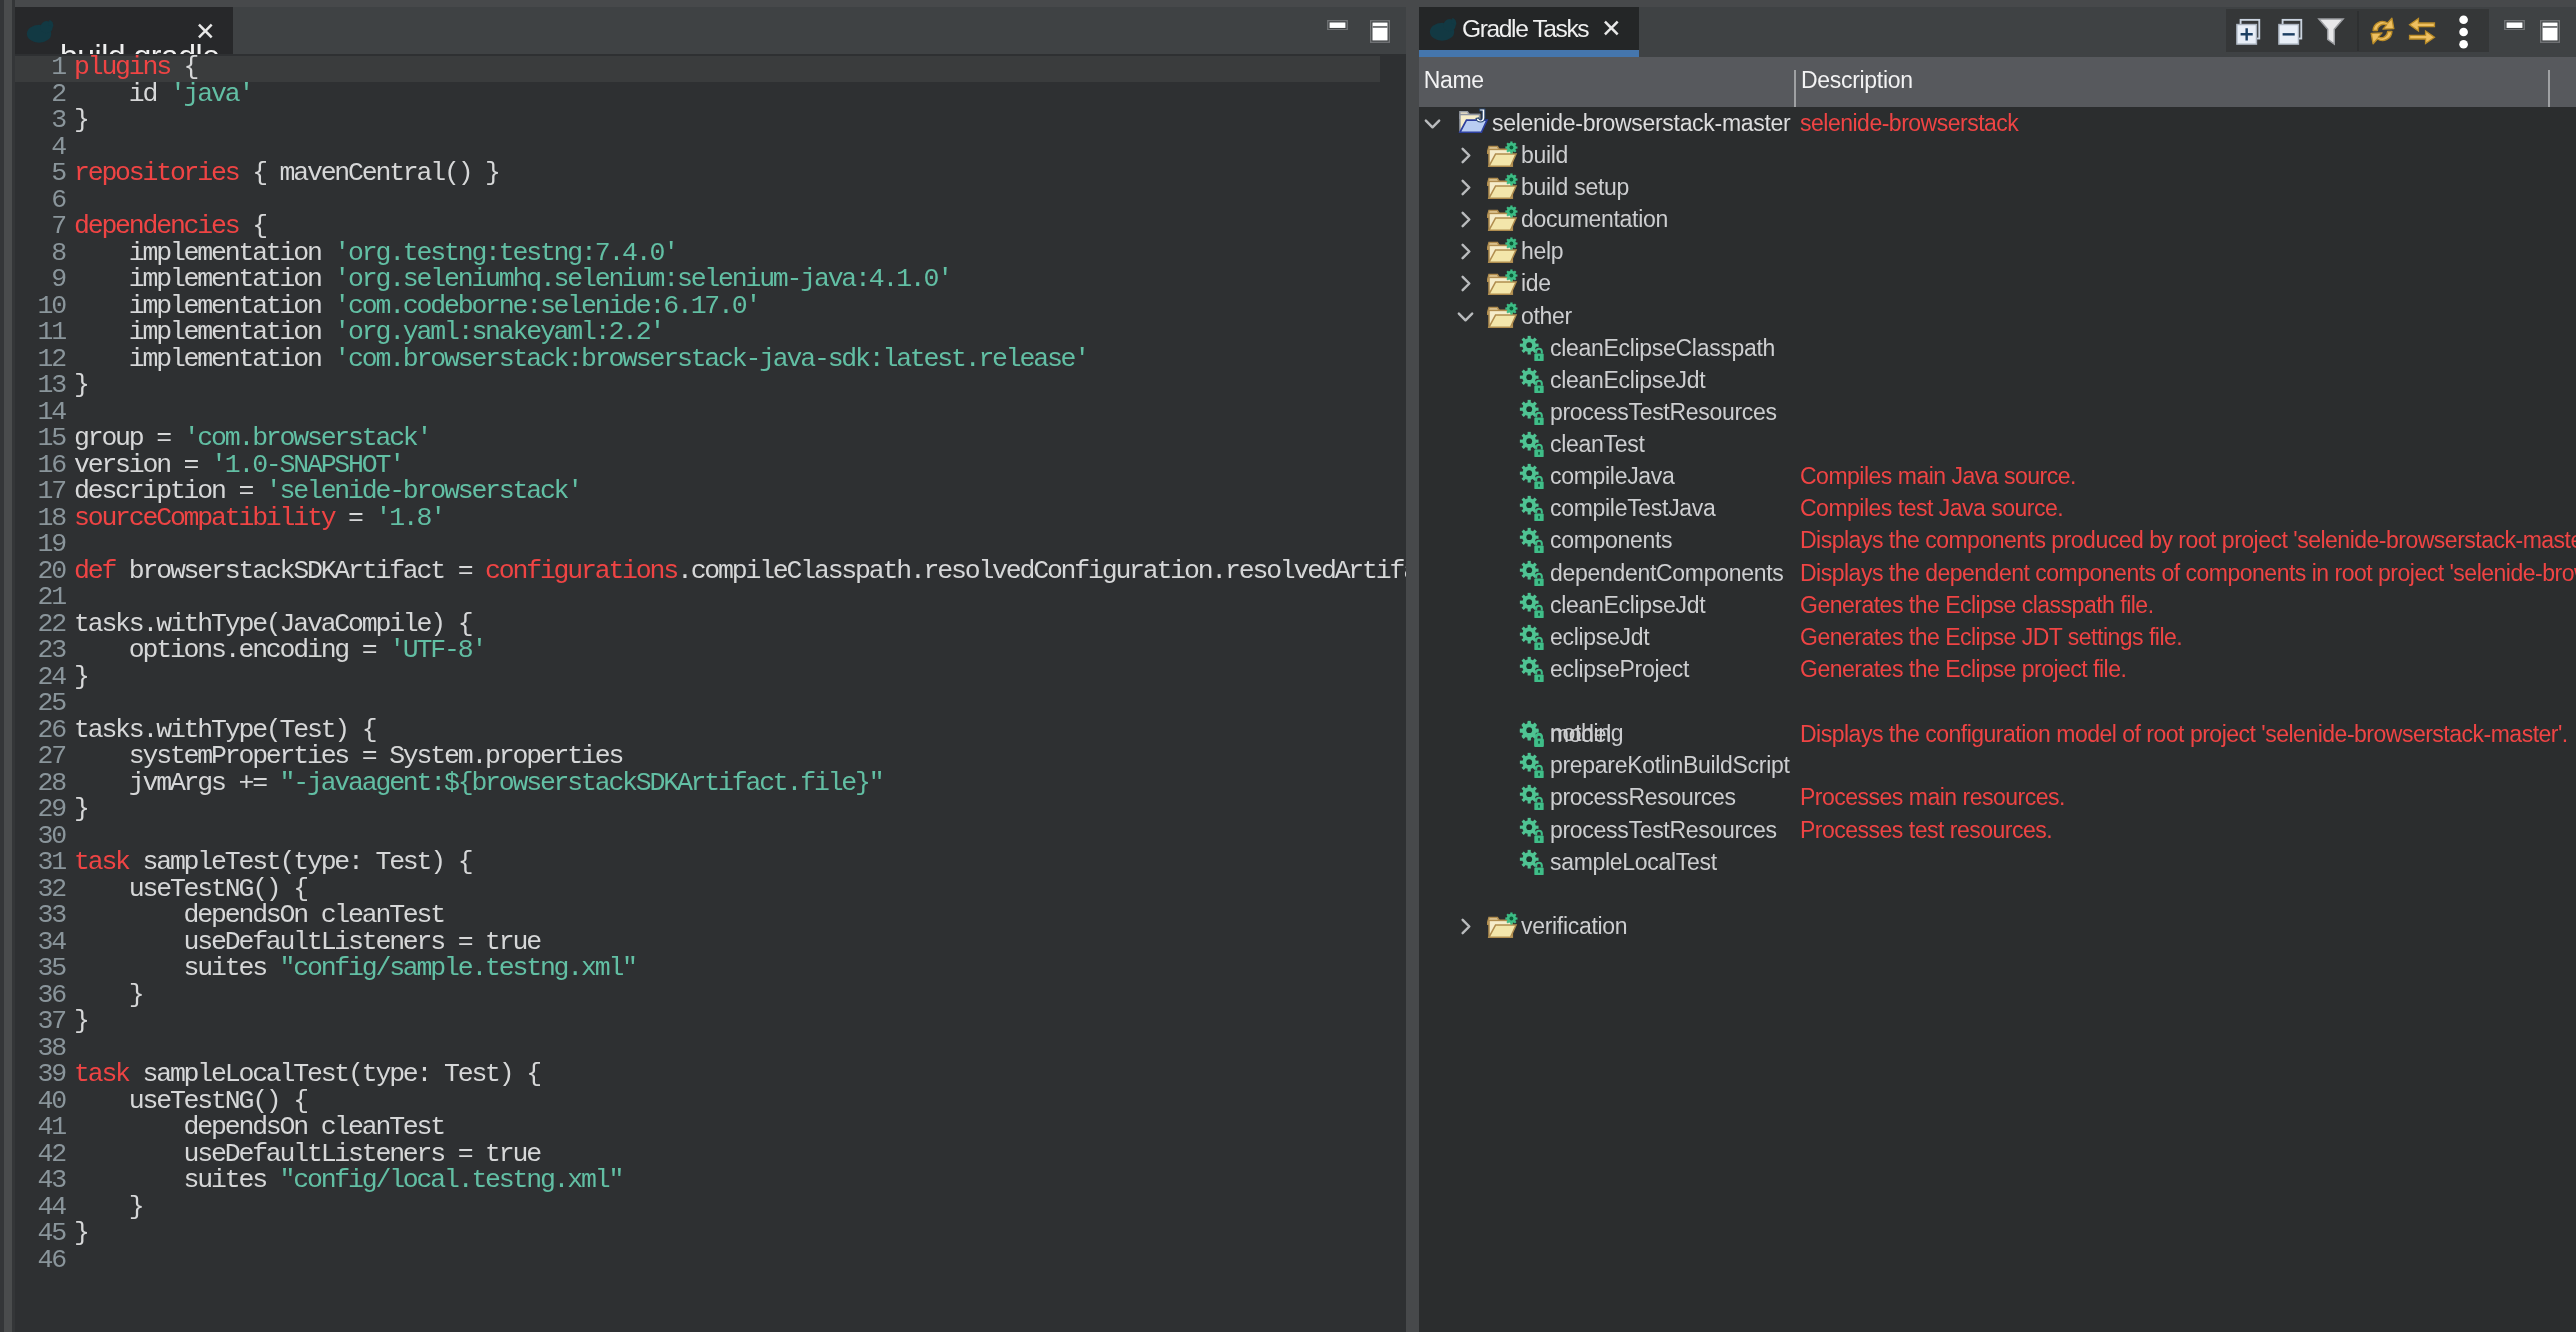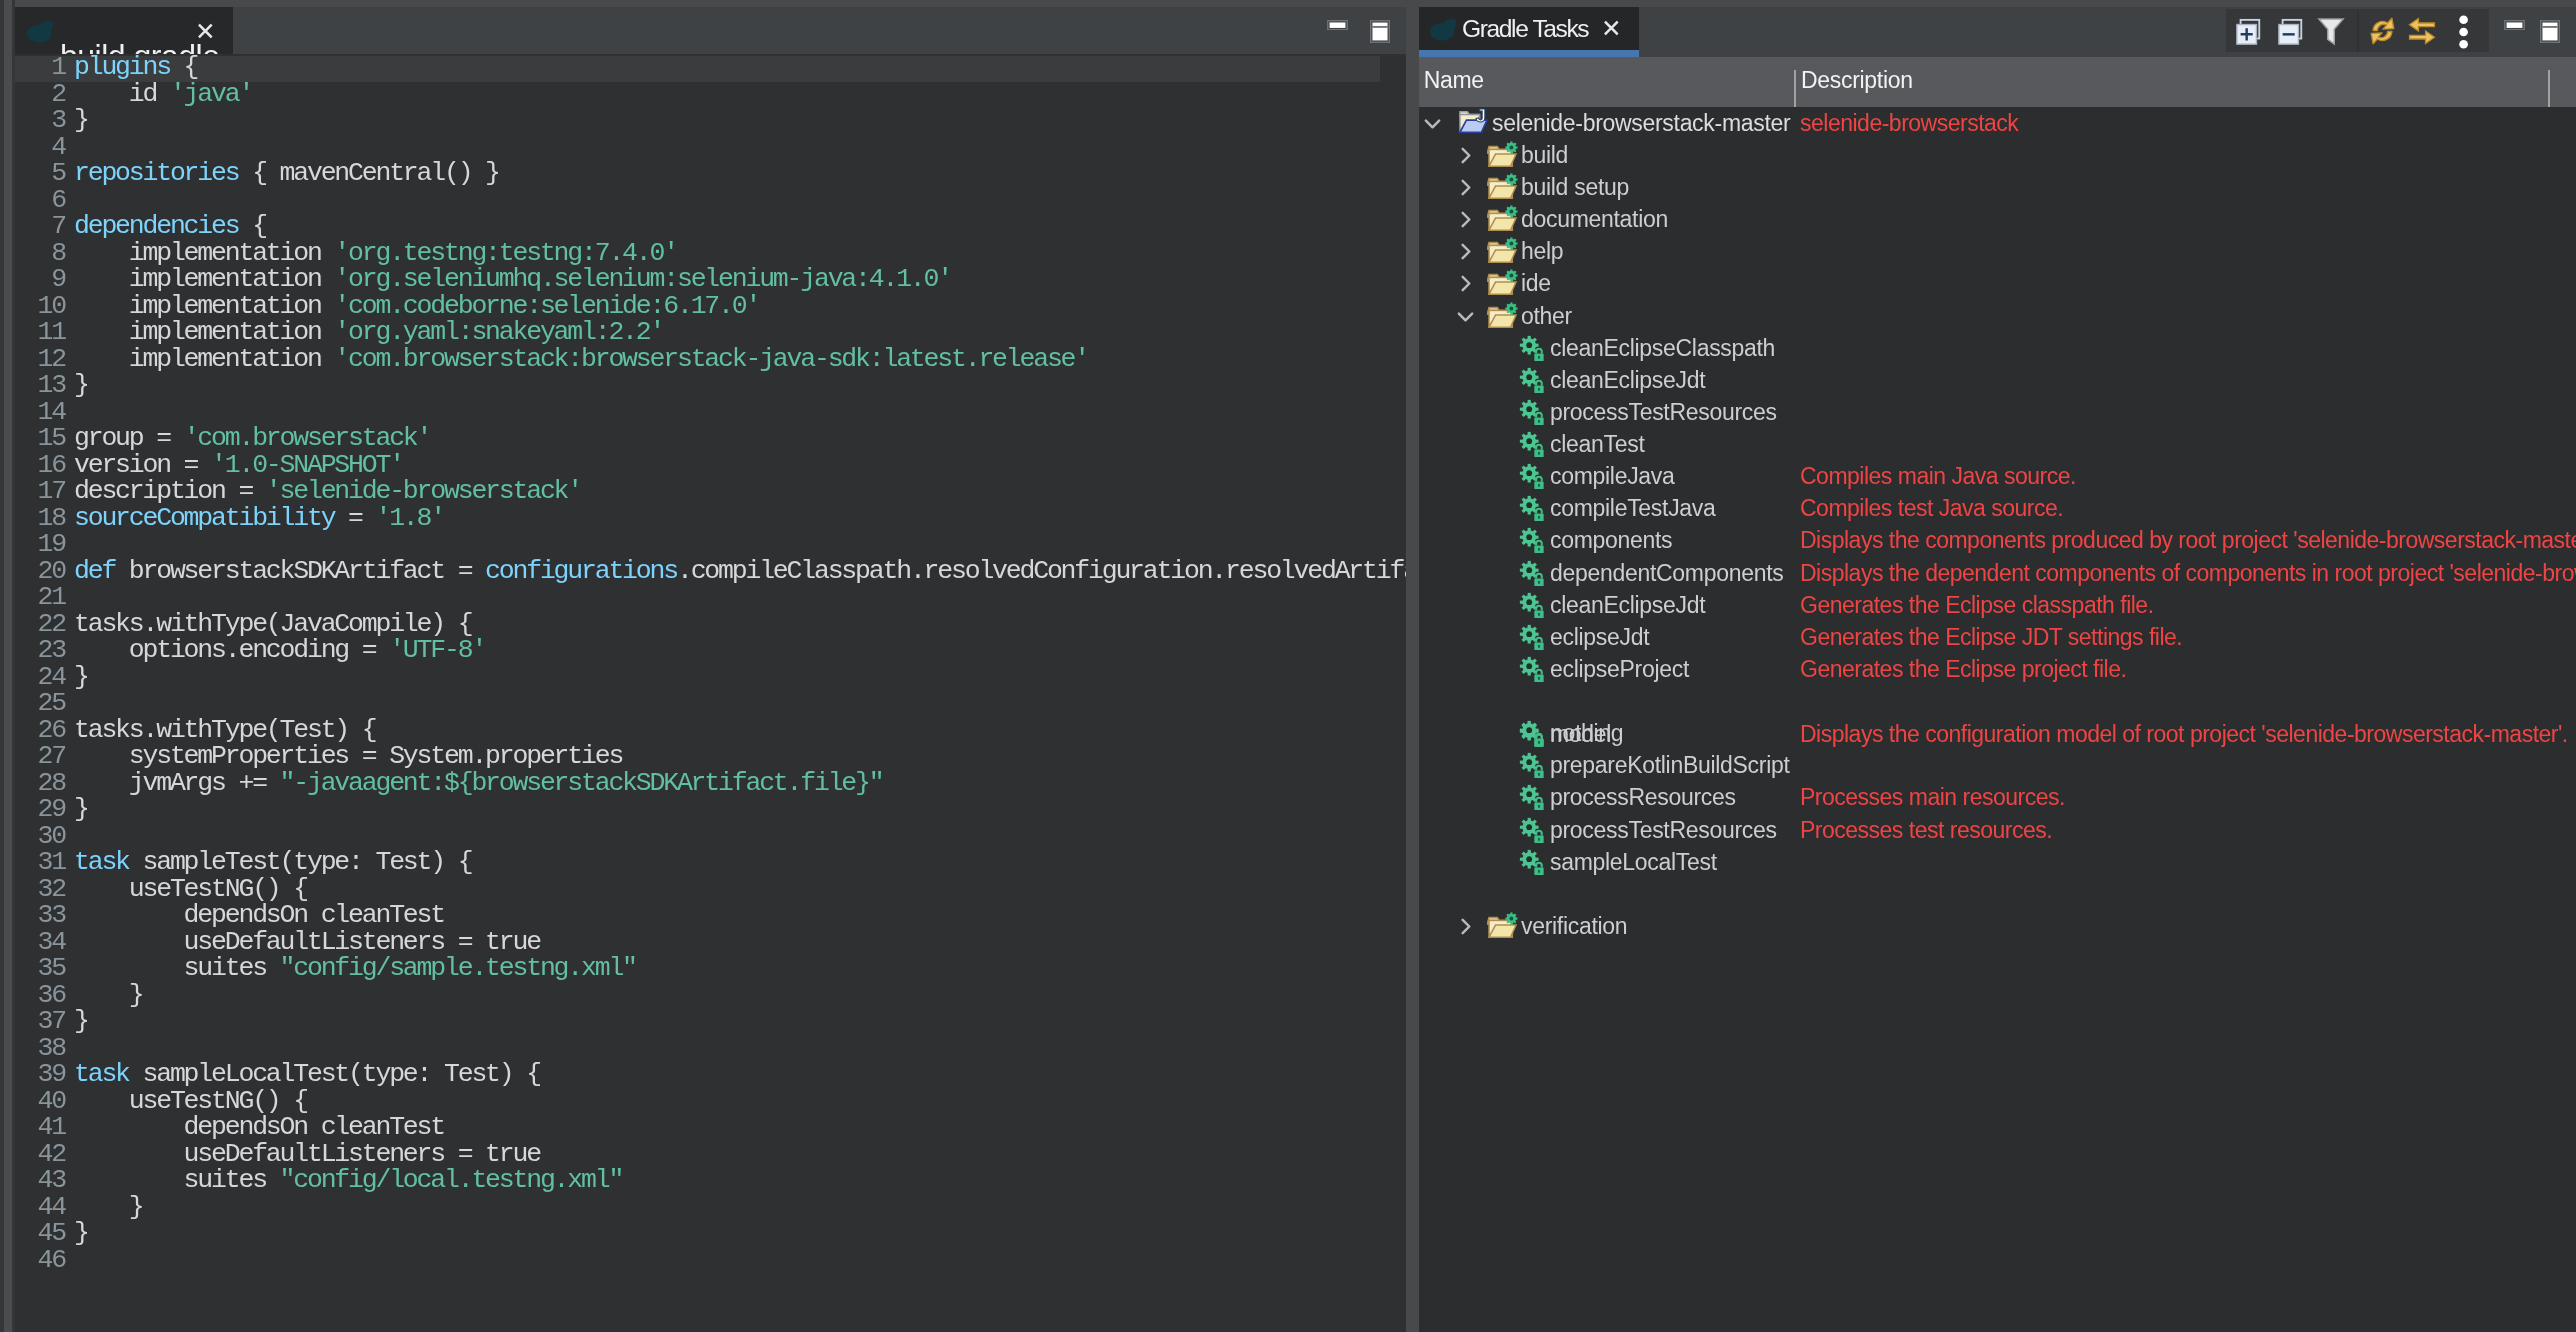--- a/index.html
+++ b/index.html
@@ -13,21 +13,21 @@
 #edtab { position:absolute; left:0; top:6.6px; width:218px; height:48px; background:#27282a; }
 #edtab .lbl { position:absolute; left:45px; top:11.3px; font-size:32px; letter-spacing:-0.5px; color:#f0f0f0; white-space:nowrap;margin-top:20px; }
 #edtab .x { position:absolute; left:180px; top:10.4px; font-size:24.6px; color:#e8e8e8; }
 #edbody { position:absolute; left:0; top:54px; width:1391px; height:1279px; background:#2e3032; overflow:hidden; }
 #hl { position:absolute; left:0; top:1.9px; width:1365px; height:26.5px; background:#3a3c3d; }
 pre.code { position:absolute; top:0; font-family:"Liberation Mono", monospace; font-size:26.5px;
   line-height:26.5px; letter-spacing:-2.2px; white-space:pre; }
 #nums { left:0; width:50px; text-align:right; color:#8a959b; }
 #src { left:59px; color:#d6d7d8; }
 .cl { height:26.5px; }
-.cl .o { color:#7dd3fc;margin-top:24px; }
+.cl .o { color:#ef4444;margin-top:24px; }
 .cl .g { color:#62bfa4; }
 .cl .w { color:#d6d7d8; }
 
 .wbtn { position:absolute; }
 
 #rp { position:absolute; left:1419px; top:0; width:1157px; height:1332px; background:#2b2d2e; }
 #rptabbar { position:absolute; left:0; top:0; width:1157px; height:57px; background:#3f4244; }
 #rptab { position:absolute; left:0; top:6.6px; width:220px; height:43px; background:#242627; }
 #rptab .lbl { position:absolute; left:43px; top:8.5px; font-size:24.6px; letter-spacing:-1.4px; color:#f0f0f0; white-space:nowrap; }
 #rptab .x { position:absolute; left:182px; top:7.6px; font-size:24.6px; color:#e8e8e8; }

